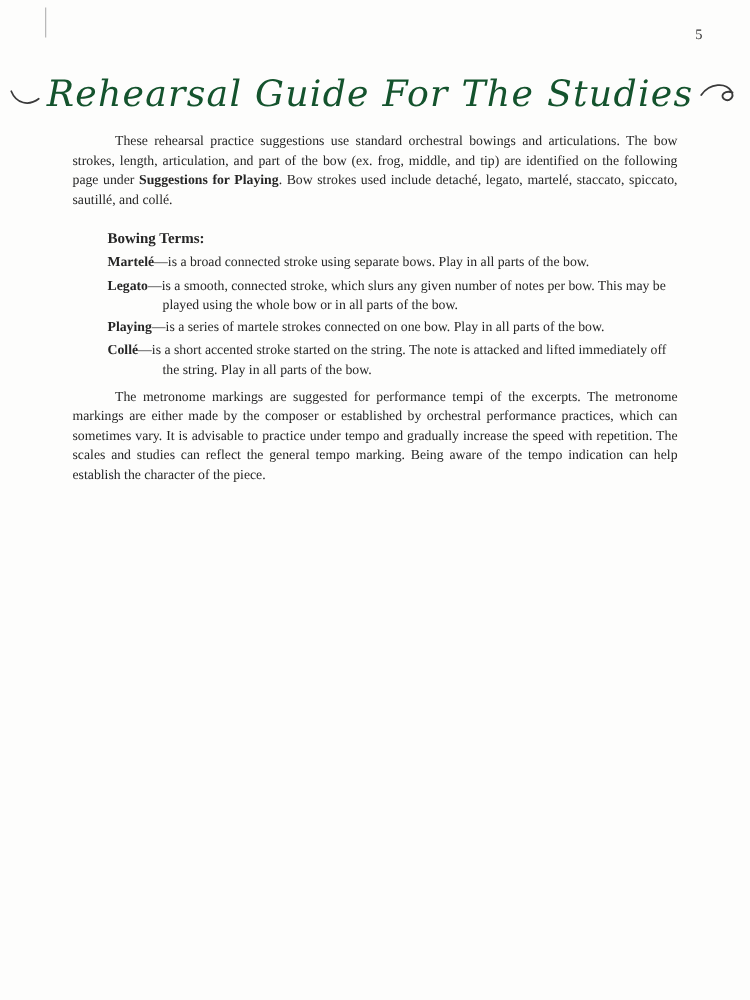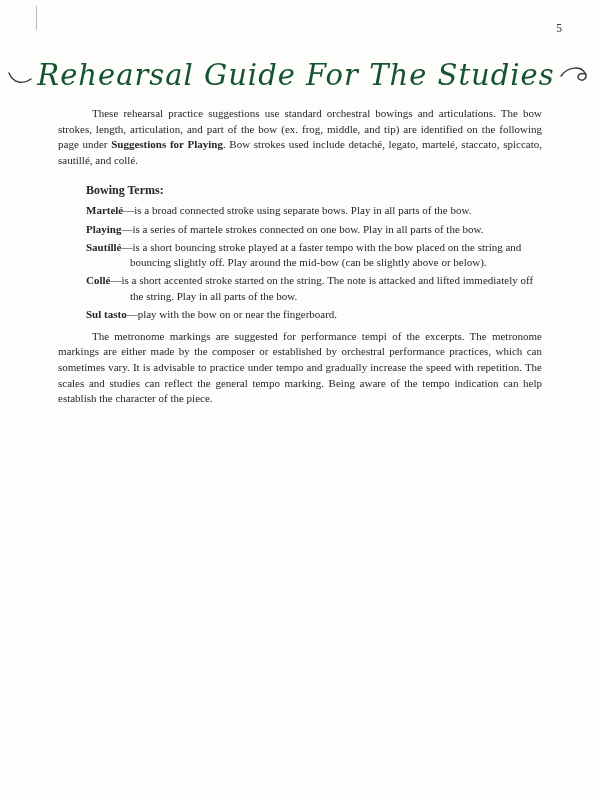--- a/index.html
+++ b/index.html
@@ -90,23 +90,22 @@
   </div>
 
   <div class="content">
 
     <p class="intro"><span>These rehearsal practice suggestions use standard orchestral bowings and articulations. The bow strokes, length, articulation, and part of the bow (ex. frog, middle, and tip) are identified on the following page under </span><b>Suggestions for Playing</b><span>. Bow strokes used include detaché, legato, martelé, staccato, spiccato, sautillé, and collé.</span></p>
 
     <div class="section-heading">Bowing Terms:</div>
 
     <div class="terms">
       <p class="term-item"><span class="term-word">Martelé</span><span>—is a broad connected stroke using separate bows. Play in all parts of the bow.</span></p>
+      <p class="term-item"><span class="term-word">Legato</span><span>—is a smooth, connected stroke, which slurs any given number of notes per bow. This may be played using the whole bow or in all parts of the bow.</span></p>
       <p class="term-item"><span class="term-word">Playing</span><span>—is a series of martele strokes connected on one bow. Play in all parts of the bow.</span></p>
-      <p class="term-item"><span class="term-word">Sautillé</span><span>—is a short bouncing stroke played at a faster tempo with the bow placed on the string and bouncing slightly off. Play around the mid-bow (can be slightly above or below).</span></p>
       <p class="term-item"><span class="term-word">Collé</span><span>—is a short accented stroke started on the string. The note is attacked and lifted immediately off the string. Play in all parts of the bow.</span></p>
-      <p class="term-item"><span class="term-word">Sul tasto</span><span>—play with the bow on or near the fingerboard.</span></p>
     </div>
 
 
     <p class="metronome-body">The metronome markings are suggested for performance tempi of the excerpts. The metronome markings are either made by the composer or established by orchestral performance practices, which can sometimes vary. It is advisable to practice under tempo and gradually increase the speed with repetition. The scales and studies can reflect the general tempo marking. Being aware of the tempo indication can help establish the character of the piece.</p>
 
   </div>
 </div>
 
 </body></html>

